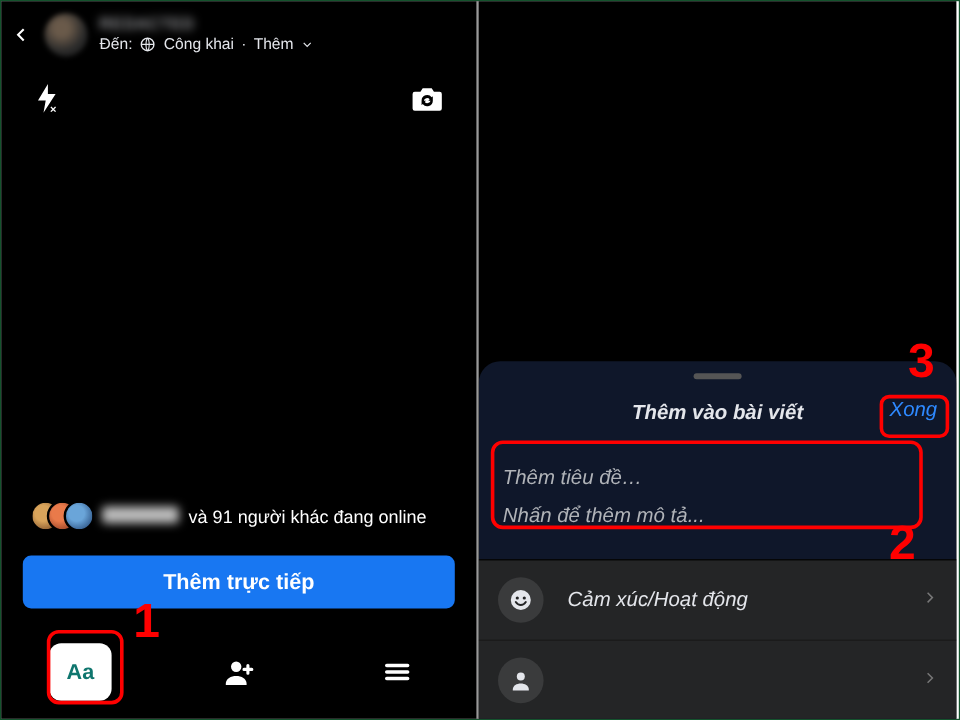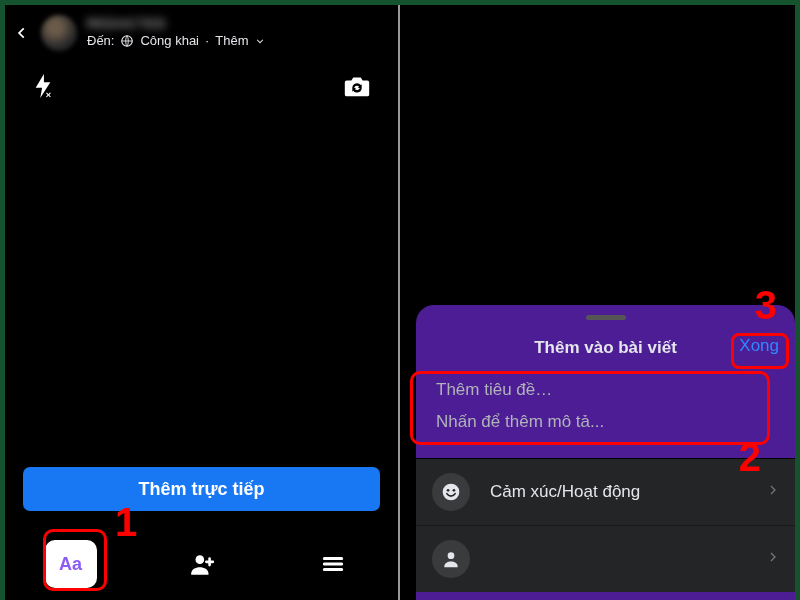--- a/index.html
+++ b/index.html
@@ -1,17 +1,17 @@
 <!DOCTYPE html>
 <html><head>
 <meta charset="utf-8">
 <style>
   * { box-sizing: border-box; margin: 0; padding: 0; }
   html, body { width: 800px; height: 600px; background: #fff; font-family: -apple-system, Helvetica, Arial, sans-serif; overflow: hidden; }
-  .wrap { display: flex; width: 800px; height: 600px; border: 5px solid #14532d; }
+  .wrap { display: flex; width: 800px; height: 600px; border: 1px solid #14532d; }
   .pane { position: relative; background: #000; color: #fff; overflow: hidden; }
   .pane-left { width: 398px; height: 598px; border-right: 2px solid #999; }
   .pane-right { width: 398px; height: 598px; }
 
   
   .hdr { display: flex; align-items: center; gap: 10px; padding: 10px 12px 4px 8px; }
   .back { width: 18px; height: 18px; display:flex; align-items:center; justify-content:center; }
   .back svg { width: 14px; height: 14px; stroke: #fff; stroke-width: 3; fill: none; }
   .avatar { width: 36px; height: 36px; border-radius: 50%; background: radial-gradient(circle at 40% 35%, #6a5a4a 0 20%, #2a2a2a 60%, #1a1a1a 100%); filter: blur(2px); }
   .hdr-text { display:flex; flex-direction:column; justify-content:center; font-size:13px; line-height:1.3; }
@@ -35,29 +35,29 @@
   .fa2 { left:14px; background: radial-gradient(circle at 40% 40%, #e97a4a 0 35%, #7a2f1a 100%); }
   .fa3 { left:28px; background: radial-gradient(circle at 40% 40%, #6aa5d9 0 35%, #1a3a6a 100%); }
   .for-you .blob { display:inline-block; width:64px; height:14px; background:#bdbdbd; filter: blur(4px); border-radius:3px; margin-right:4px; }
 
   .go-live { position:absolute; left:18px; right:18px; bottom:92px; height:44px; border:none; border-radius:7px; background:#1877f2; color:#fff; font-size:18px; font-weight:700; }
 
   .tabbar { position:absolute; left:0; right:0; bottom:0; height:78px; display:flex; align-items:center; justify-content:space-around; }
   .tabbtn { width:52px; height:48px; display:flex; align-items:center; justify-content:center; border-radius:10px; }
   .tabbtn.active { background:#fff; color:#000; }
   .tabbtn svg { width:26px; height:26px; }
-  .aa { font-weight:700; font-size:18px; color:#8b5cf6; font-family: Arial, sans-serif; }
+  .aa { font-weight:700; font-size:18px; color:#0f766e; font-family: Arial, sans-serif; }
 
   
-  .sheet { position:absolute; left:16px; right:0; bottom:0; background:#4c1d95; border-radius:18px 18px 0 0; padding-top:10px; }
+  .sheet { position:absolute; left:0; right:0; bottom:0; background:#0f172a; border-radius:18px 18px 0 0; padding-top:10px;font-style:italic; }
   .grabber { width:40px; height:5px; background:#555; border-radius:3px; margin:0 auto 10px auto; }
   .sheet-hdr { position:relative; text-align:center; padding:8px 0 16px 0; }
   .sheet-title { color:#e4e6eb; font-size:17px; font-weight:600; }
   .done { position:absolute; right:16px; top:6px; color:#2e89ff; font-size:17px; font-weight:500; }
-  .fields { padding: 0 16px 20px 16px; }
+  .fields { padding: 12px 16px 20px 16px; }
   .fld { color:#b0b3b8; font-size:17px; padding:6px 4px; }
   .options { border-top:1px solid #000; background:#242526; }
   .opt { display:flex; align-items:center; gap:20px; padding:14px 16px; color:#e4e6eb; font-size:17px; }
   .opt + .opt { border-top:1px solid #1a1a1a; }
   .opt-icon { width:38px; height:38px; border-radius:50%; background:#3a3b3c; display:flex; align-items:center; justify-content:center; flex:0 0 38px; }
   .opt-icon svg { width:20px; height:20px; fill:#e4e6eb; }
   .opt .chev { margin-left:auto; }
   .opt .chev svg { width:12px; height:18px; stroke:#777; stroke-width:2.5; fill:none; }
 
   
@@ -107,20 +107,31 @@
           </svg>
       </div>
       <div class="switch-cam">
         <svg viewBox="0 0 32 32">
             <path d="M5 10h5l2-3h8l2 3h5a2 2 0 0 1 2 2v13a2 2 0 0 1-2 2H5a2 2 0 0 1-2-2V12a2 2 0 0 1 2-2z"></path>
             <path d="M11 18a5 5 0 0 1 9-3l1-1v4h-4l1.2-1.2A3 3 0 0 0 13 18zM21 18a5 5 0 0 1-9 3l-1 1v-4h4l-1.2 1.2A3 3 0 0 0 19 18z" fill="#000"></path>
           </svg>
       </div>
     </div>
 
+    <div class="for-you">
+      <div class="friend-avs">
+        <span class="fa1"></span>
+          <span class="fa2"></span>
+          <span class="fa3"></span>
+      </div>
+      <span>
+        <span class="blob"></span>
+        <span>và 91 người khác đang online</span>
+      </span>
+    </div>
 
     <button class="go-live">Thêm trực tiếp</button>
 
     <div class="tabbar">
       <div class="tabbtn active">
         <span class="aa">Aa</span>
       </div>
       <div class="tabbtn">
         <svg viewBox="0 0 24 24" fill="#fff">
             <circle cx="10" cy="8" r="4"></circle>

